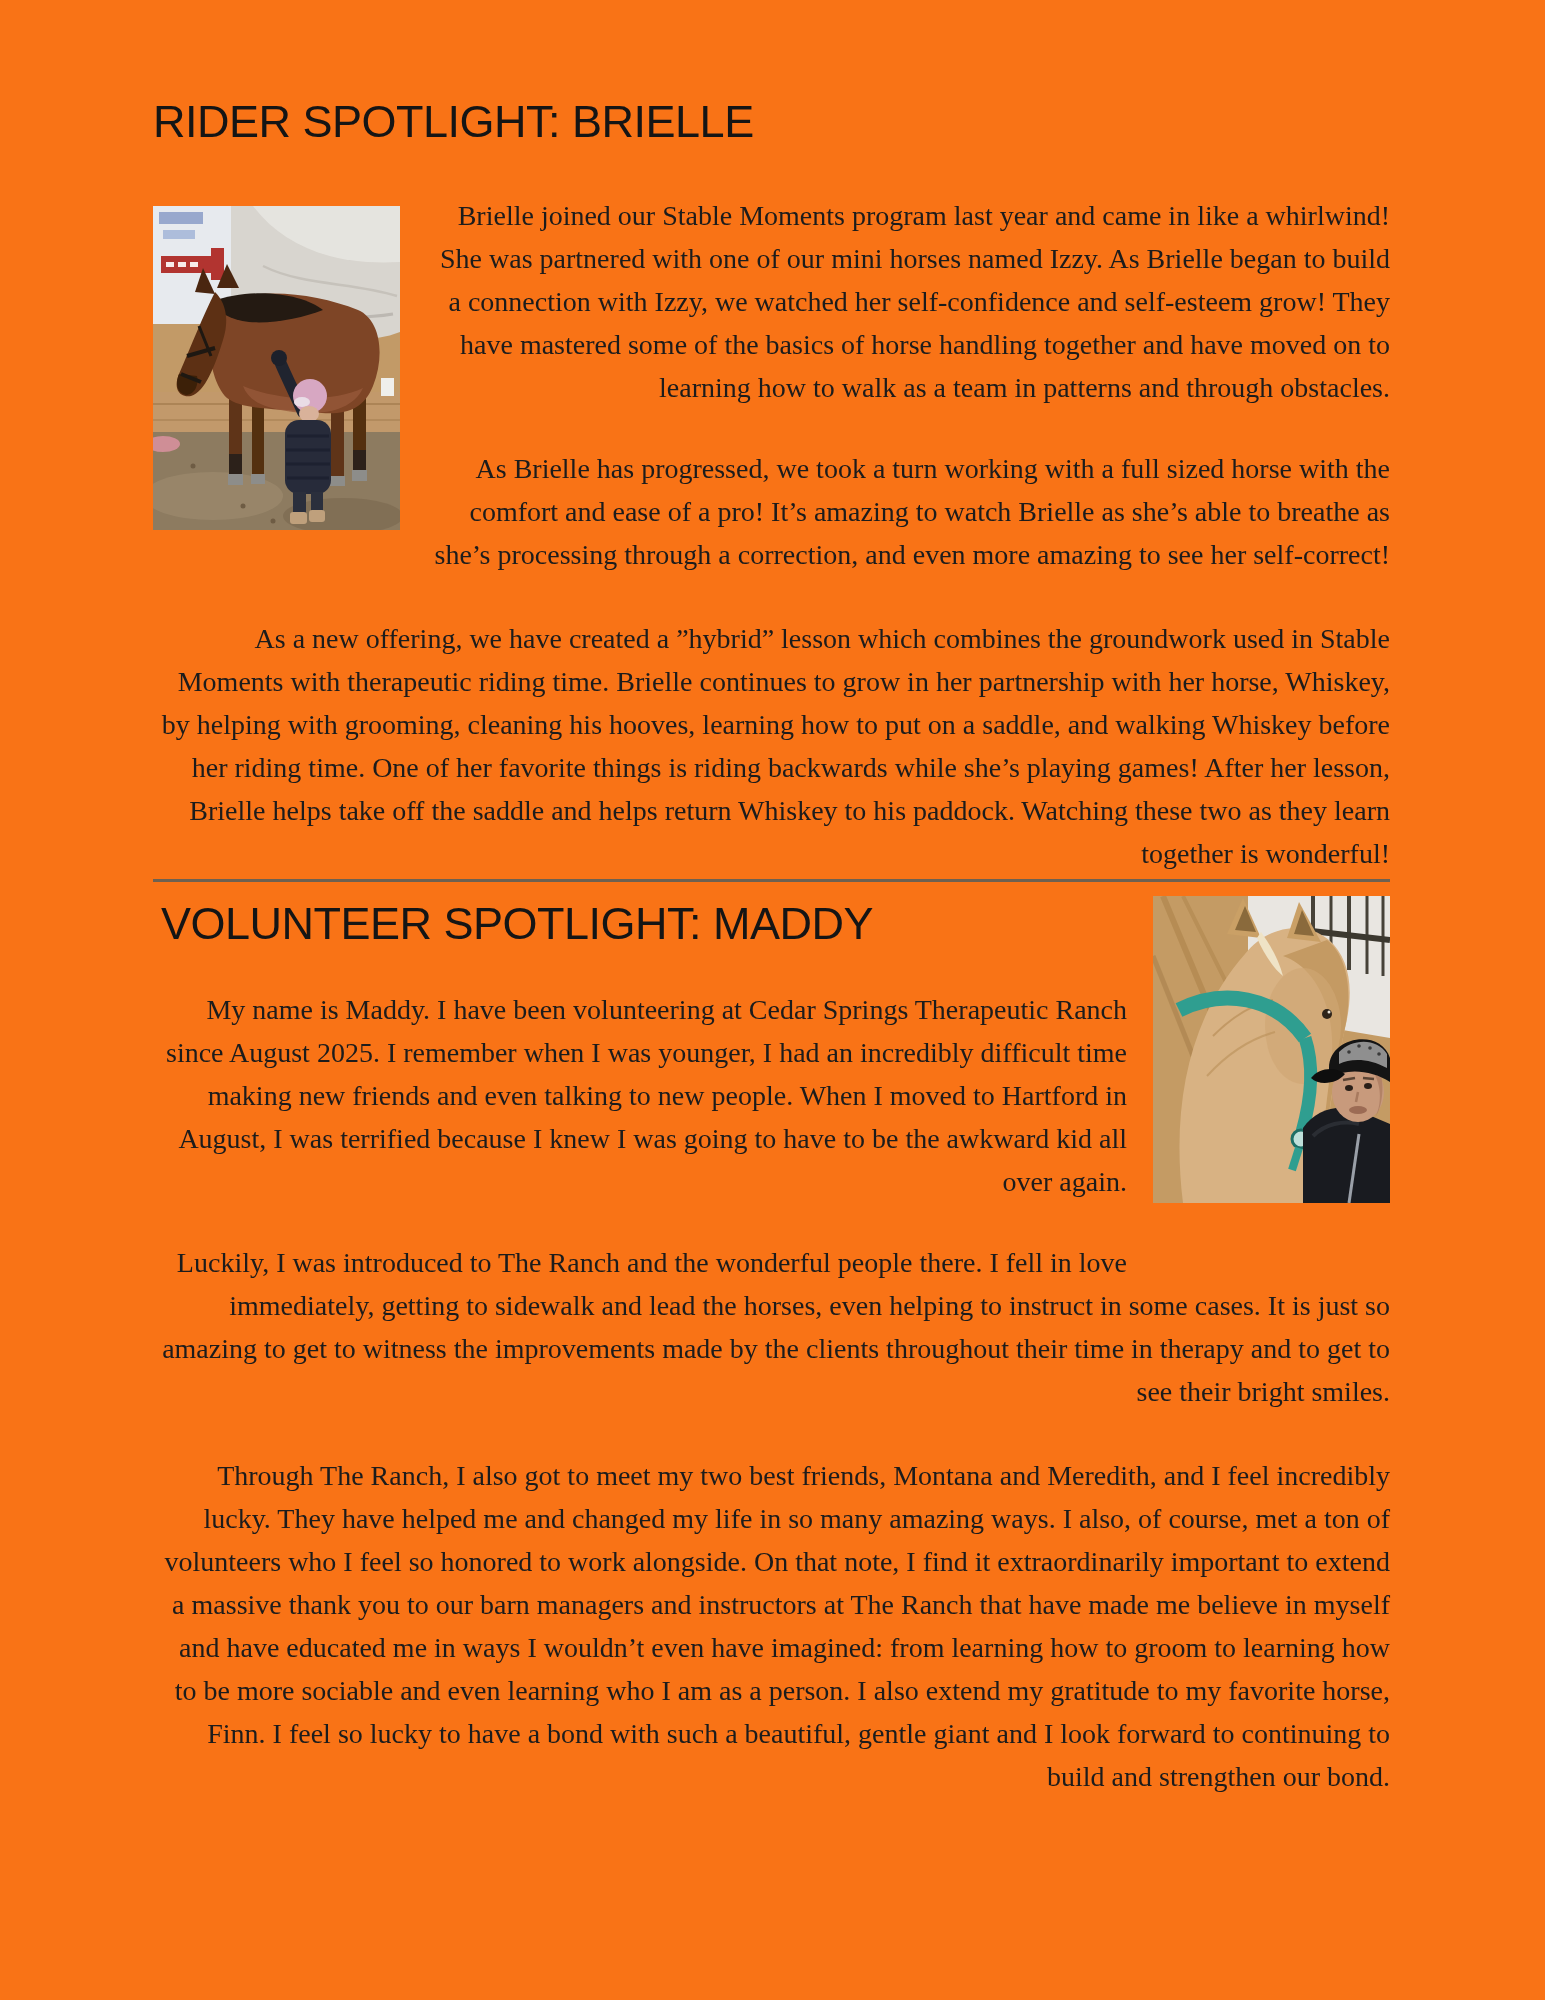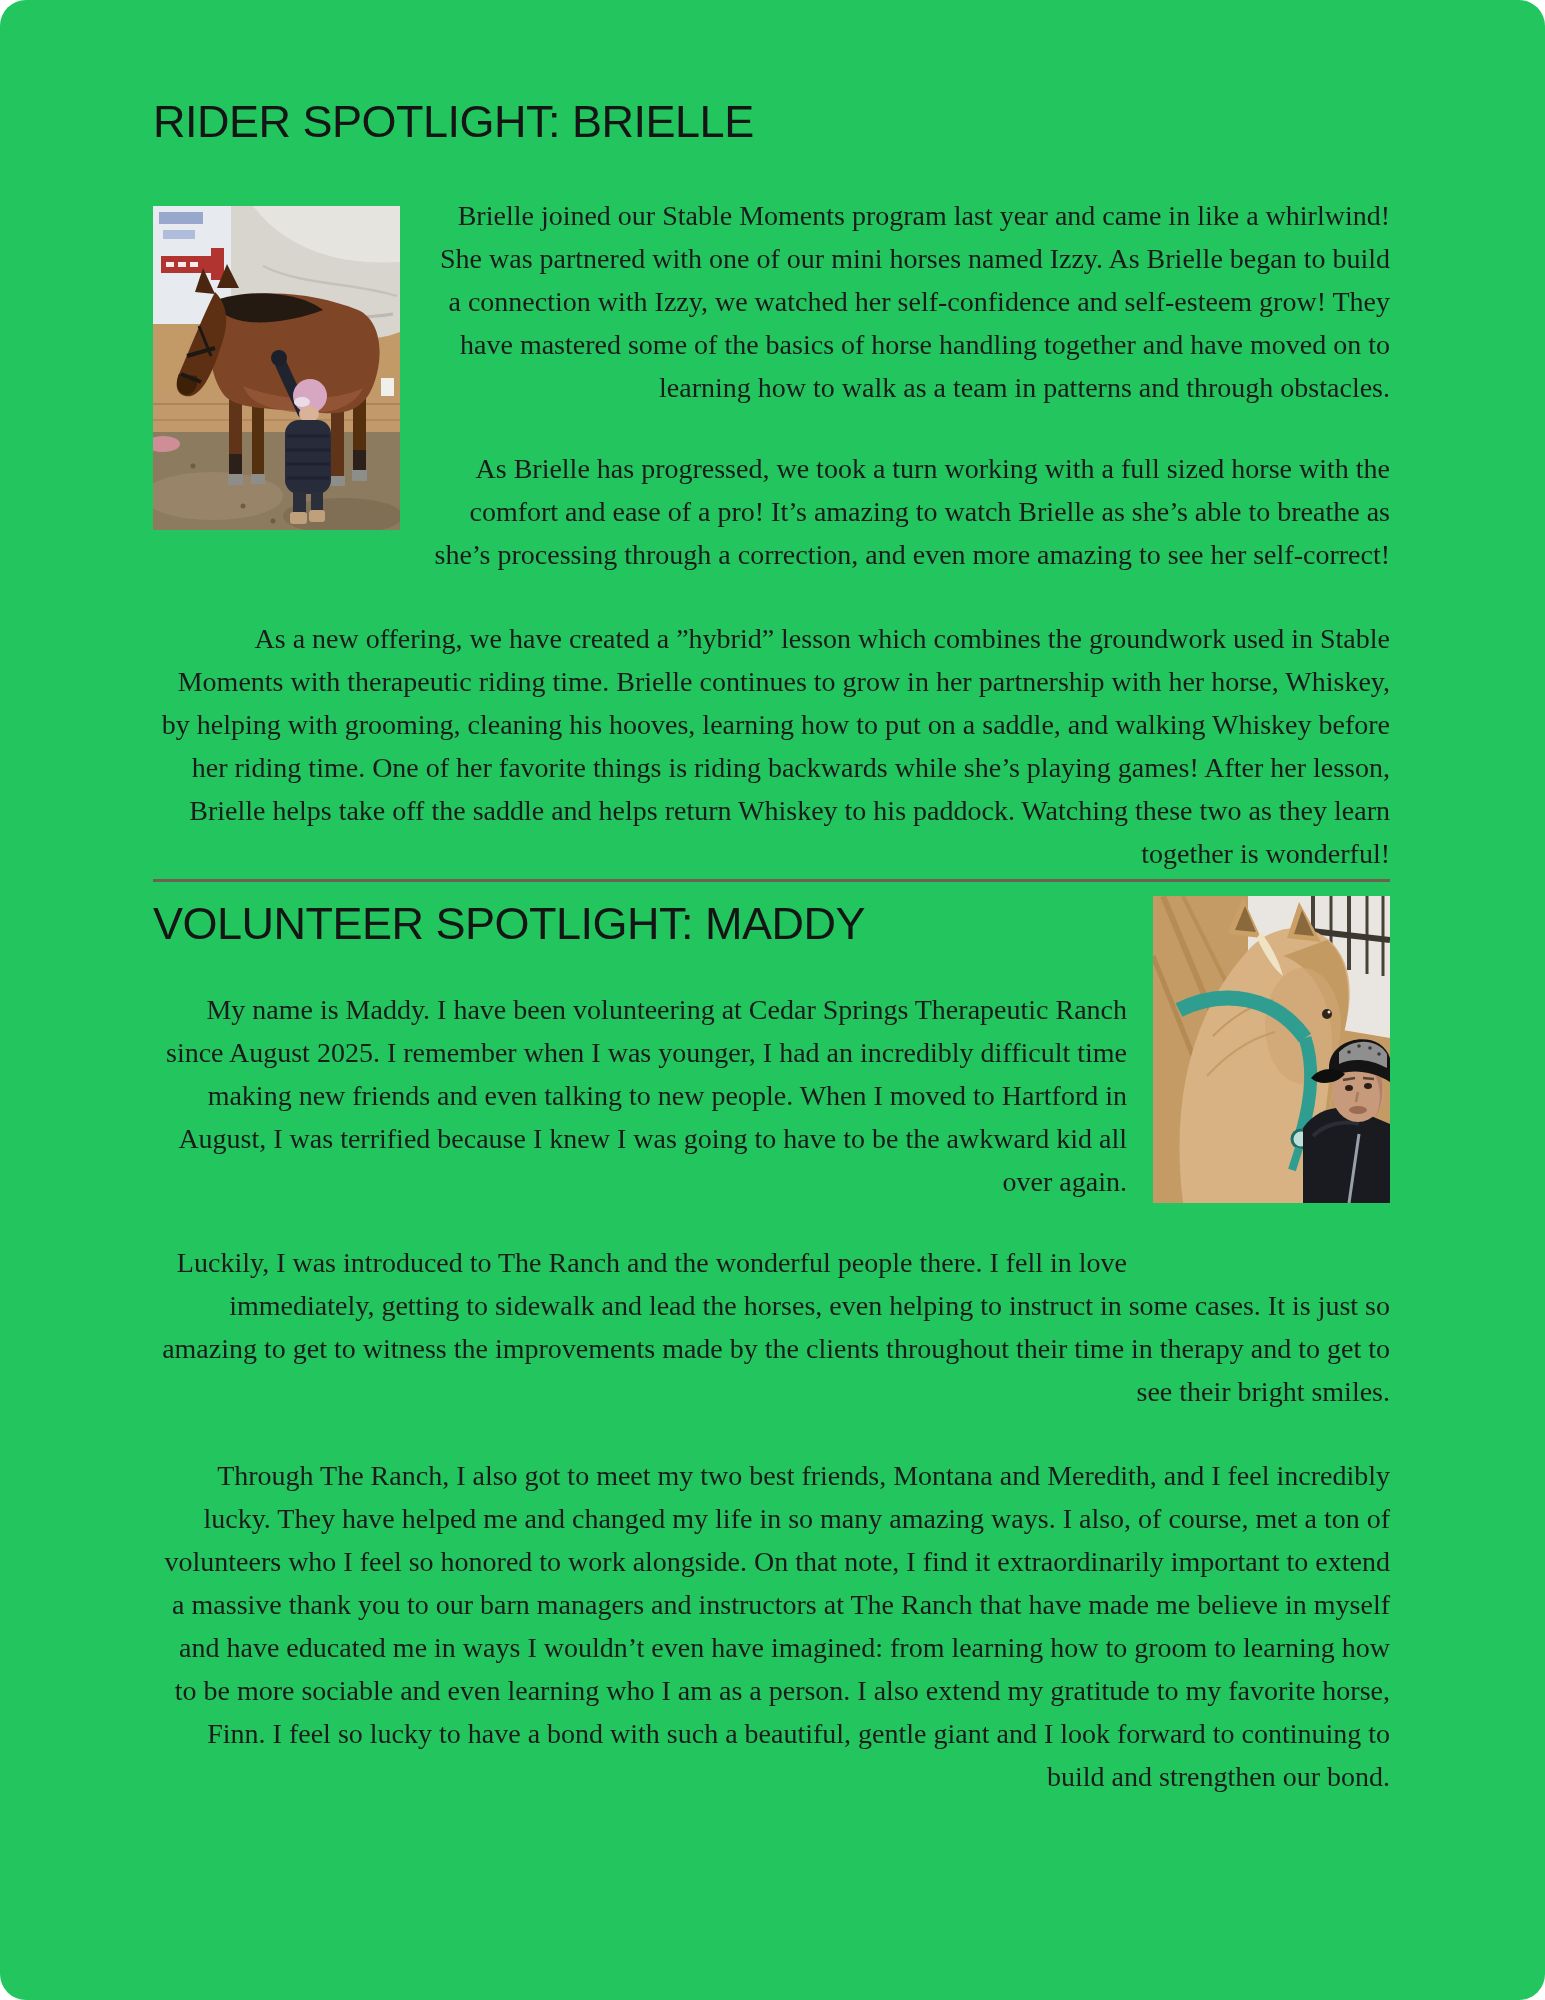--- a/index.html
+++ b/index.html
@@ -2,38 +2,37 @@
 <html><head>
 <meta charset="utf-8">
 <style>
   html, body { margin: 0; padding: 0; background: #ffffff; }
   .page {
     position: relative;
     width: 1545px;
     height: 2000px;
     box-sizing: border-box;
     padding: 94px 155px 60px 153px;
-    background: #22c55e;
+    background: #f97316;
     font-family: "Liberation Serif", serif;
     font-size: 28px;
     line-height: 43px;
     color: #1c1c1c;
     overflow: hidden;
-    border-radius: 26px;
   }
   h1 {
     font-family: "Liberation Sans", sans-serif;
     font-weight: 400;
     font-size: 45px;
     line-height: 56px;
     letter-spacing: -0.5px;
     color: #151515;
     margin: 0 0 44px 0;
   }
-  section.volunteer h1 { margin-bottom: 36px; }
+  section.volunteer h1 { margin-bottom: 36px; margin-left: 8px; }
   p { margin: 0 0 38px 0; text-align: right; }
   p:last-of-type { margin-bottom: 0; margin-top: 41px; }
   figure { margin: 0; padding: 0; }
   .photo { display: block; overflow: hidden; }
   .photo svg { display: block; width: 100%; height: 100%; }
   .photo-left  { float: left;  width: 247px; height: 324px; margin: 12px 26px 0 0; }
   .photo-right { float: right; width: 237px; height: 307px; margin: 0 0 44px 26px; }
   hr.divider {
     border: none;
     border-top: 3px solid #6e6151;

